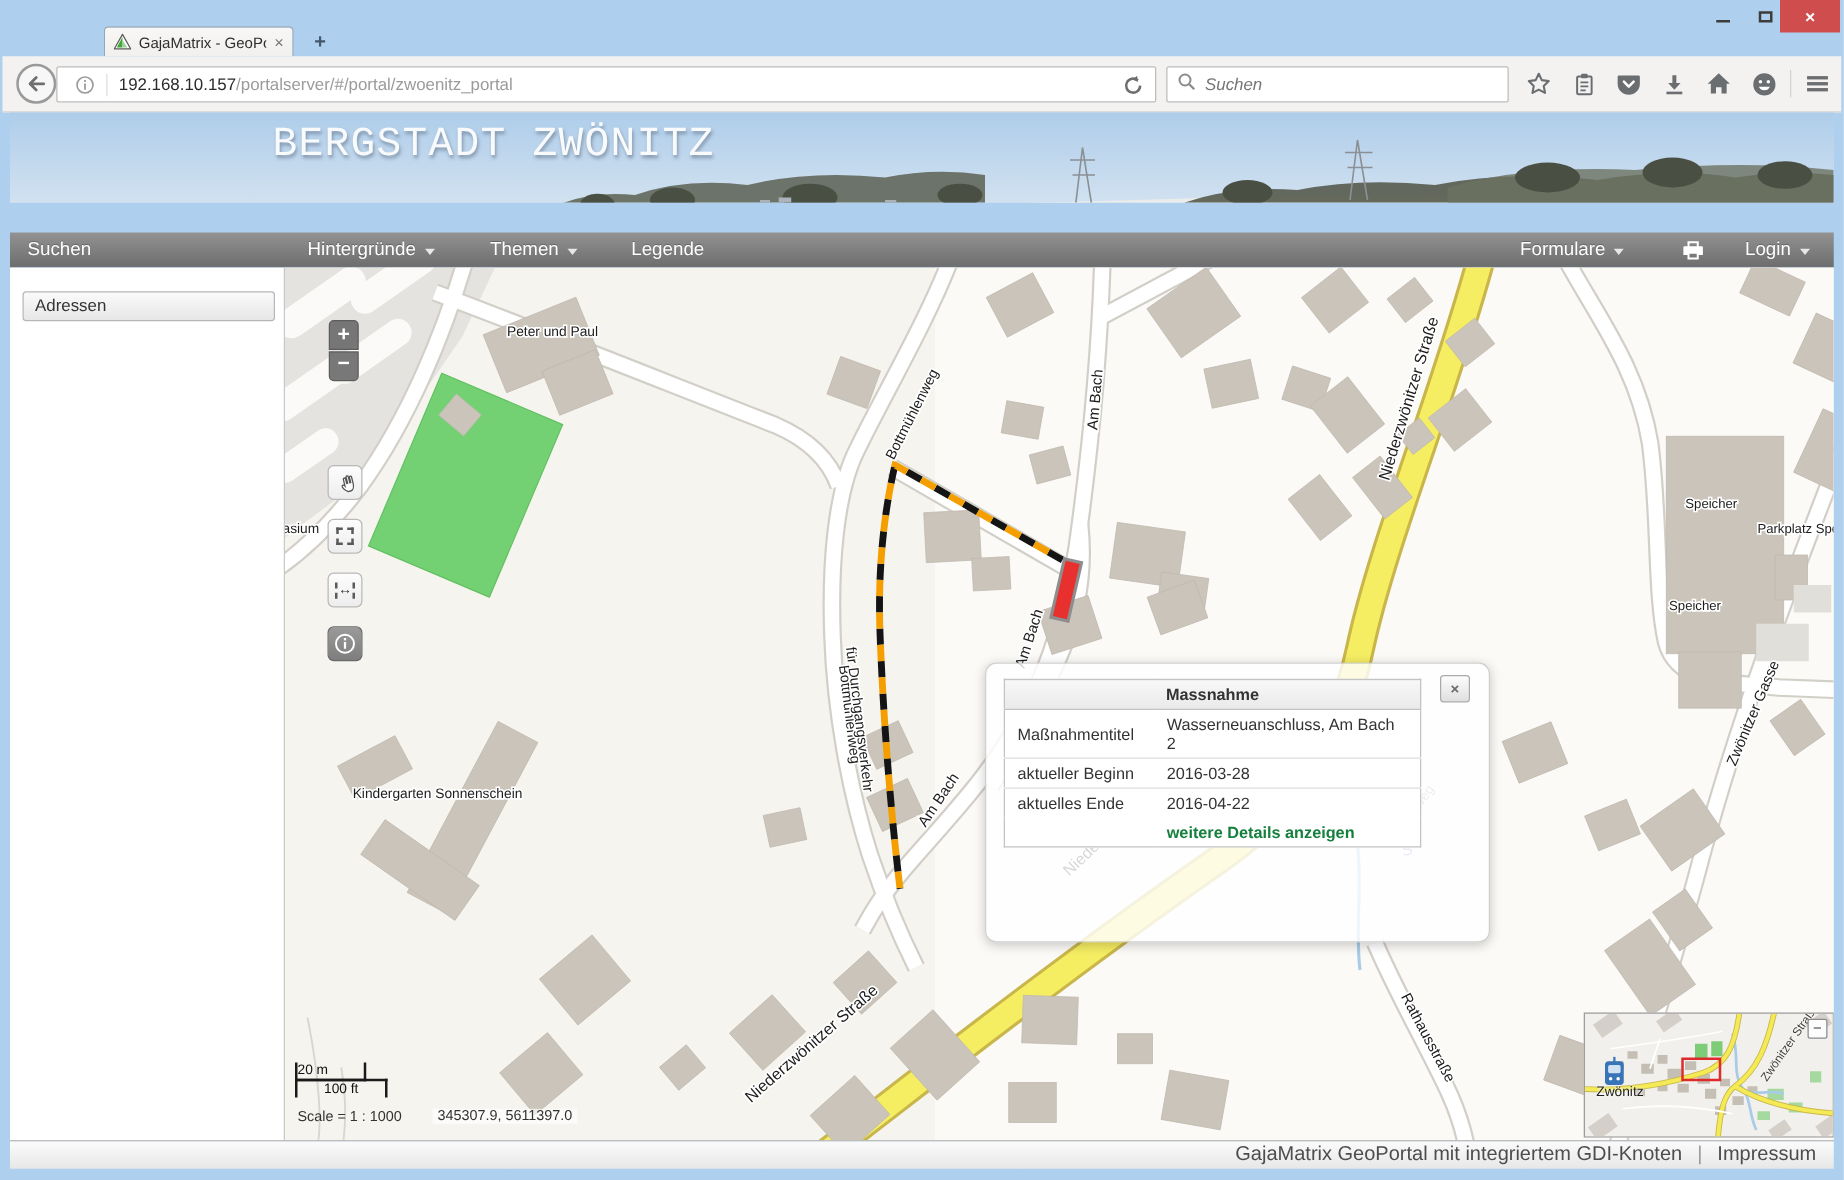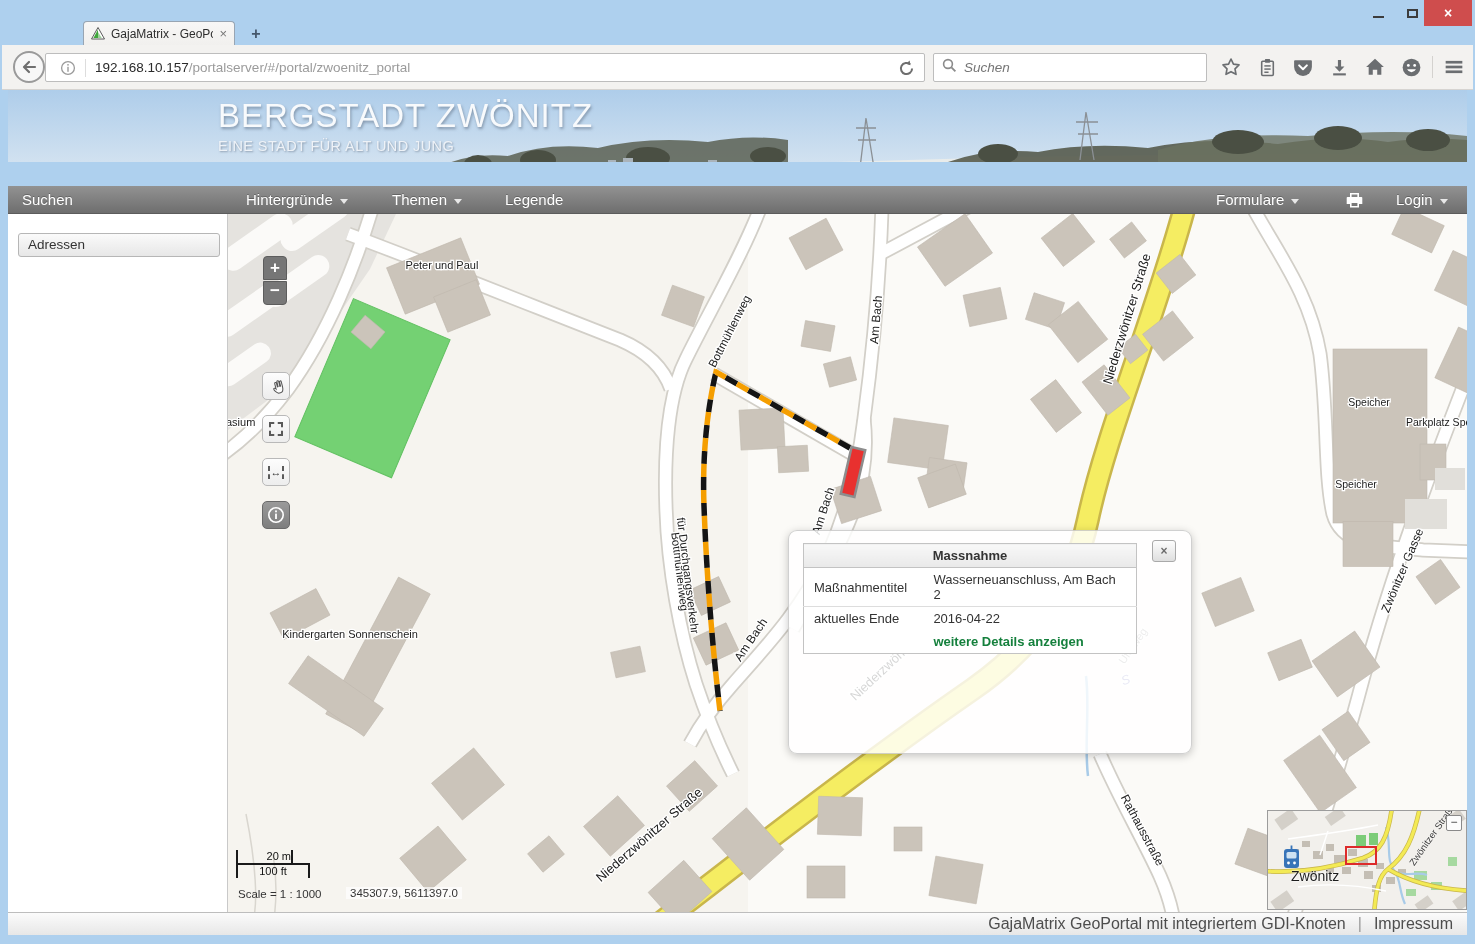--- a/index.html
+++ b/index.html
@@ -28,21 +28,21 @@
   .url-host { color:#2b2b2b; } .url-path { color:#9b9b9b; }
   .reload { position:absolute; right:8px; top:5px; }
   .searchbar { position:absolute; left:933px; top:53px; width:274px; height:29px; background:#fff; border:1px solid #bdbdbd; border-radius:2px;
                display:flex; align-items:center; padding:0 8px; gap:7px; }
   .searchbar input { border:none; outline:none; font-style:italic; font-size:13.5px; color:#555; width:200px; font-family:"Liberation Sans",sans-serif; background:transparent;}
   .tbicons { position:absolute; left:1213px; top:49px; display:flex; align-items:center; }
   .tbi { width:36px; height:36px; display:flex; align-items:center; justify-content:center; }
   .tbdiv { width:1px; height:22px; background:#d4d2cf; margin:0 3px; }
 
   
-  .banner { position:absolute; left:8px; top:90px; width:1459px; height:72px; overflow:hidden; background:linear-gradient(#b2d0eb,#dce7f1); }
+  .banner { position:absolute; left:8px; top:90px; width:1459px; height:72px; overflow:hidden; background:linear-gradient(#b2d0eb,#dce7f1);font-family:Liberation Mono, monospace; }
   .banner-text { position:absolute; left:210px; top:7px; z-index:2; }
   .banner-title { font-size:33px; color:#f8fafc; letter-spacing:1px; font-weight:400; text-shadow:1px 2px 3px rgba(90,105,125,.6); }
   .banner-sub { font-size:14.5px; color:#eef2f7; letter-spacing:.4px; text-shadow:1px 1px 2px rgba(90,105,125,.6); margin-top:3px; }
 
   
   .nav { position:absolute; left:8px; top:186px; width:1459px; height:28px; background:linear-gradient(#929292,#6e6e6e); border-bottom:1px solid #5c5c5c; }
   .nav-item { position:absolute; top:0; height:28px; line-height:28px; color:#fff; font-size:15px; text-shadow:0 -1px 0 rgba(0,0,0,.25); display:flex; align-items:center; gap:7px;}
   .caret { width:0; height:0; border-left:4px solid transparent; border-right:4px solid transparent; border-top:5px solid #e8e8e8; margin-top:2px;}
 
   
@@ -72,30 +72,30 @@
   .ptable th { background:linear-gradient(#f8f8f8,#e9e9e9); border-bottom:1px solid #c3c3c3; text-align:center; padding:4px 10px; font-size:13px; }
   .ptable td { border-bottom:1px solid #ddd; padding:4px 10px; }
   .ptable td.pk { width:36%; }
   .ptable tr:last-child td { border-bottom:none;margin-top:18px; }
   .plink { font-weight:bold; color:#15803d; text-decoration:none; }
   .pclose { position:absolute; left:363px; top:9px; width:24px; height:22px; background:linear-gradient(#fdfdfd,#dfdfdf);
             border:1px solid #a9a9a9; border-radius:3px; color:#6c6c6c; font-size:12px; font-weight:bold; text-align:center; line-height:20px;}
 
   
   .scalebar { position:absolute; left:8px; top:636px; z-index:5; font-size:11px; color:#111; }
-  .sb-m { width:57px; border-left:2px solid #1a1a1a; border-right:2px solid #1a1a1a; border-bottom:2px solid #1a1a1a; text-align:right; height:15px; }
+  .sb-m { width:57px; border-left:2px solid #1a1a1a; border-right:2px solid #1a1a1a; border-bottom:2px solid #1a1a1a; text-align:left; height:15px; }
   .sb-ft { width:74px; border-left:2px solid #1a1a1a; border-right:2px solid #1a1a1a; border-top:2px solid #1a1a1a; text-align:center; height:15px; margin-top:-2px; }
   .scale-note { position:absolute; left:2px; top:38px; font-size:11.5px; color:#333; white-space:nowrap; }
   .coords { position:absolute; left:110px; top:37px; font-size:11.5px; color:#333; background:rgba(255,255,255,.65); padding:0 4px; white-space:nowrap;}
 
   
   .overview { position:absolute; left:1039px; top:596px; width:200px; height:100px; background:#f2f0ec; border:1px solid #9c9c9c; z-index:7; overflow:hidden;}
   .ov-collapse { position:absolute; right:4px; top:4px; width:16px; height:16px; background:#fcfcfc; border:1px solid #8a8a8a; border-radius:2px;
                  font-size:12px; line-height:13px; text-align:center; color:#444; z-index:3;}
-  .ov-place { position:absolute; left:23px; top:57px; font-size:14px; color:#1d1d1d; text-shadow:0 0 2px #fff,0 0 2px #fff; z-index:2;}
+  .ov-place { position:absolute; left:9px; top:57px; font-size:11px; color:#1d1d1d; text-shadow:0 0 2px #fff,0 0 2px #fff; z-index:2;}
   .ov-street { position:absolute; left:128px; top:18px; font-size:9.5px; color:#3c3c3c; transform:rotate(-55deg); text-shadow:0 0 2px #fff; z-index:2; white-space:nowrap;}
 
   .mlabel { fill:#1c1c1c; stroke:#fff; stroke-width:2.6px; paint-order:stroke; text-anchor:middle; font-family:"Liberation Sans",sans-serif; }
   svg text { user-select:none; }
 </style>
 </head>
 <body>
 
 <div class="titlebar">
   <div class="tab">
@@ -230,21 +230,20 @@
       </g>
     <g fill="#aab3ba">
         <rect x="600" y="70" width="8" height="6"></rect>
         <rect x="615" y="68" width="10" height="8"></rect>
         <rect x="700" y="70" width="9" height="6"></rect>
       </g>
     <rect y="86" width="1459" height="10" fill="#eef1f1"></rect>
   </svg>
   <div class="banner-text">
     <div class="banner-title">BERGSTADT ZWÖNITZ</div>
-    <div class="banner-sub">EINE STADT FÜR ALT UND JUNG</div>
   </div>
 </div>
 
 <div class="nav">
   <div class="nav-item" style="left:14px">
       <span>Suchen</span>
     </div>
   <div class="nav-item" style="left:238px">
       <span>Hintergründe</span>
       <span class="caret"></span>
@@ -447,20 +446,24 @@
           <tr>
             <th colspan="2">Massnahme</th>
           </tr>
         </thead>
       <tbody>
           <tr>
             <td class="pk">Maßnahmentitel</td>
             <td class="pv">Wasserneuanschluss, Am Bach 2</td>
           </tr>
           <tr>
+            <td class="pk">aktueller Beginn</td>
+            <td class="pv">2016-03-28</td>
+          </tr>
+          <tr>
             <td class="pk">aktuelles Ende</td>
             <td class="pv">2016-04-22</td>
           </tr>
         </tbody>
       <tbody>
           <tr>
             <td class="pk"></td>
             <td><a href="#" class="plink">weitere Details anzeigen</a></td>
           </tr>
         </tbody>

